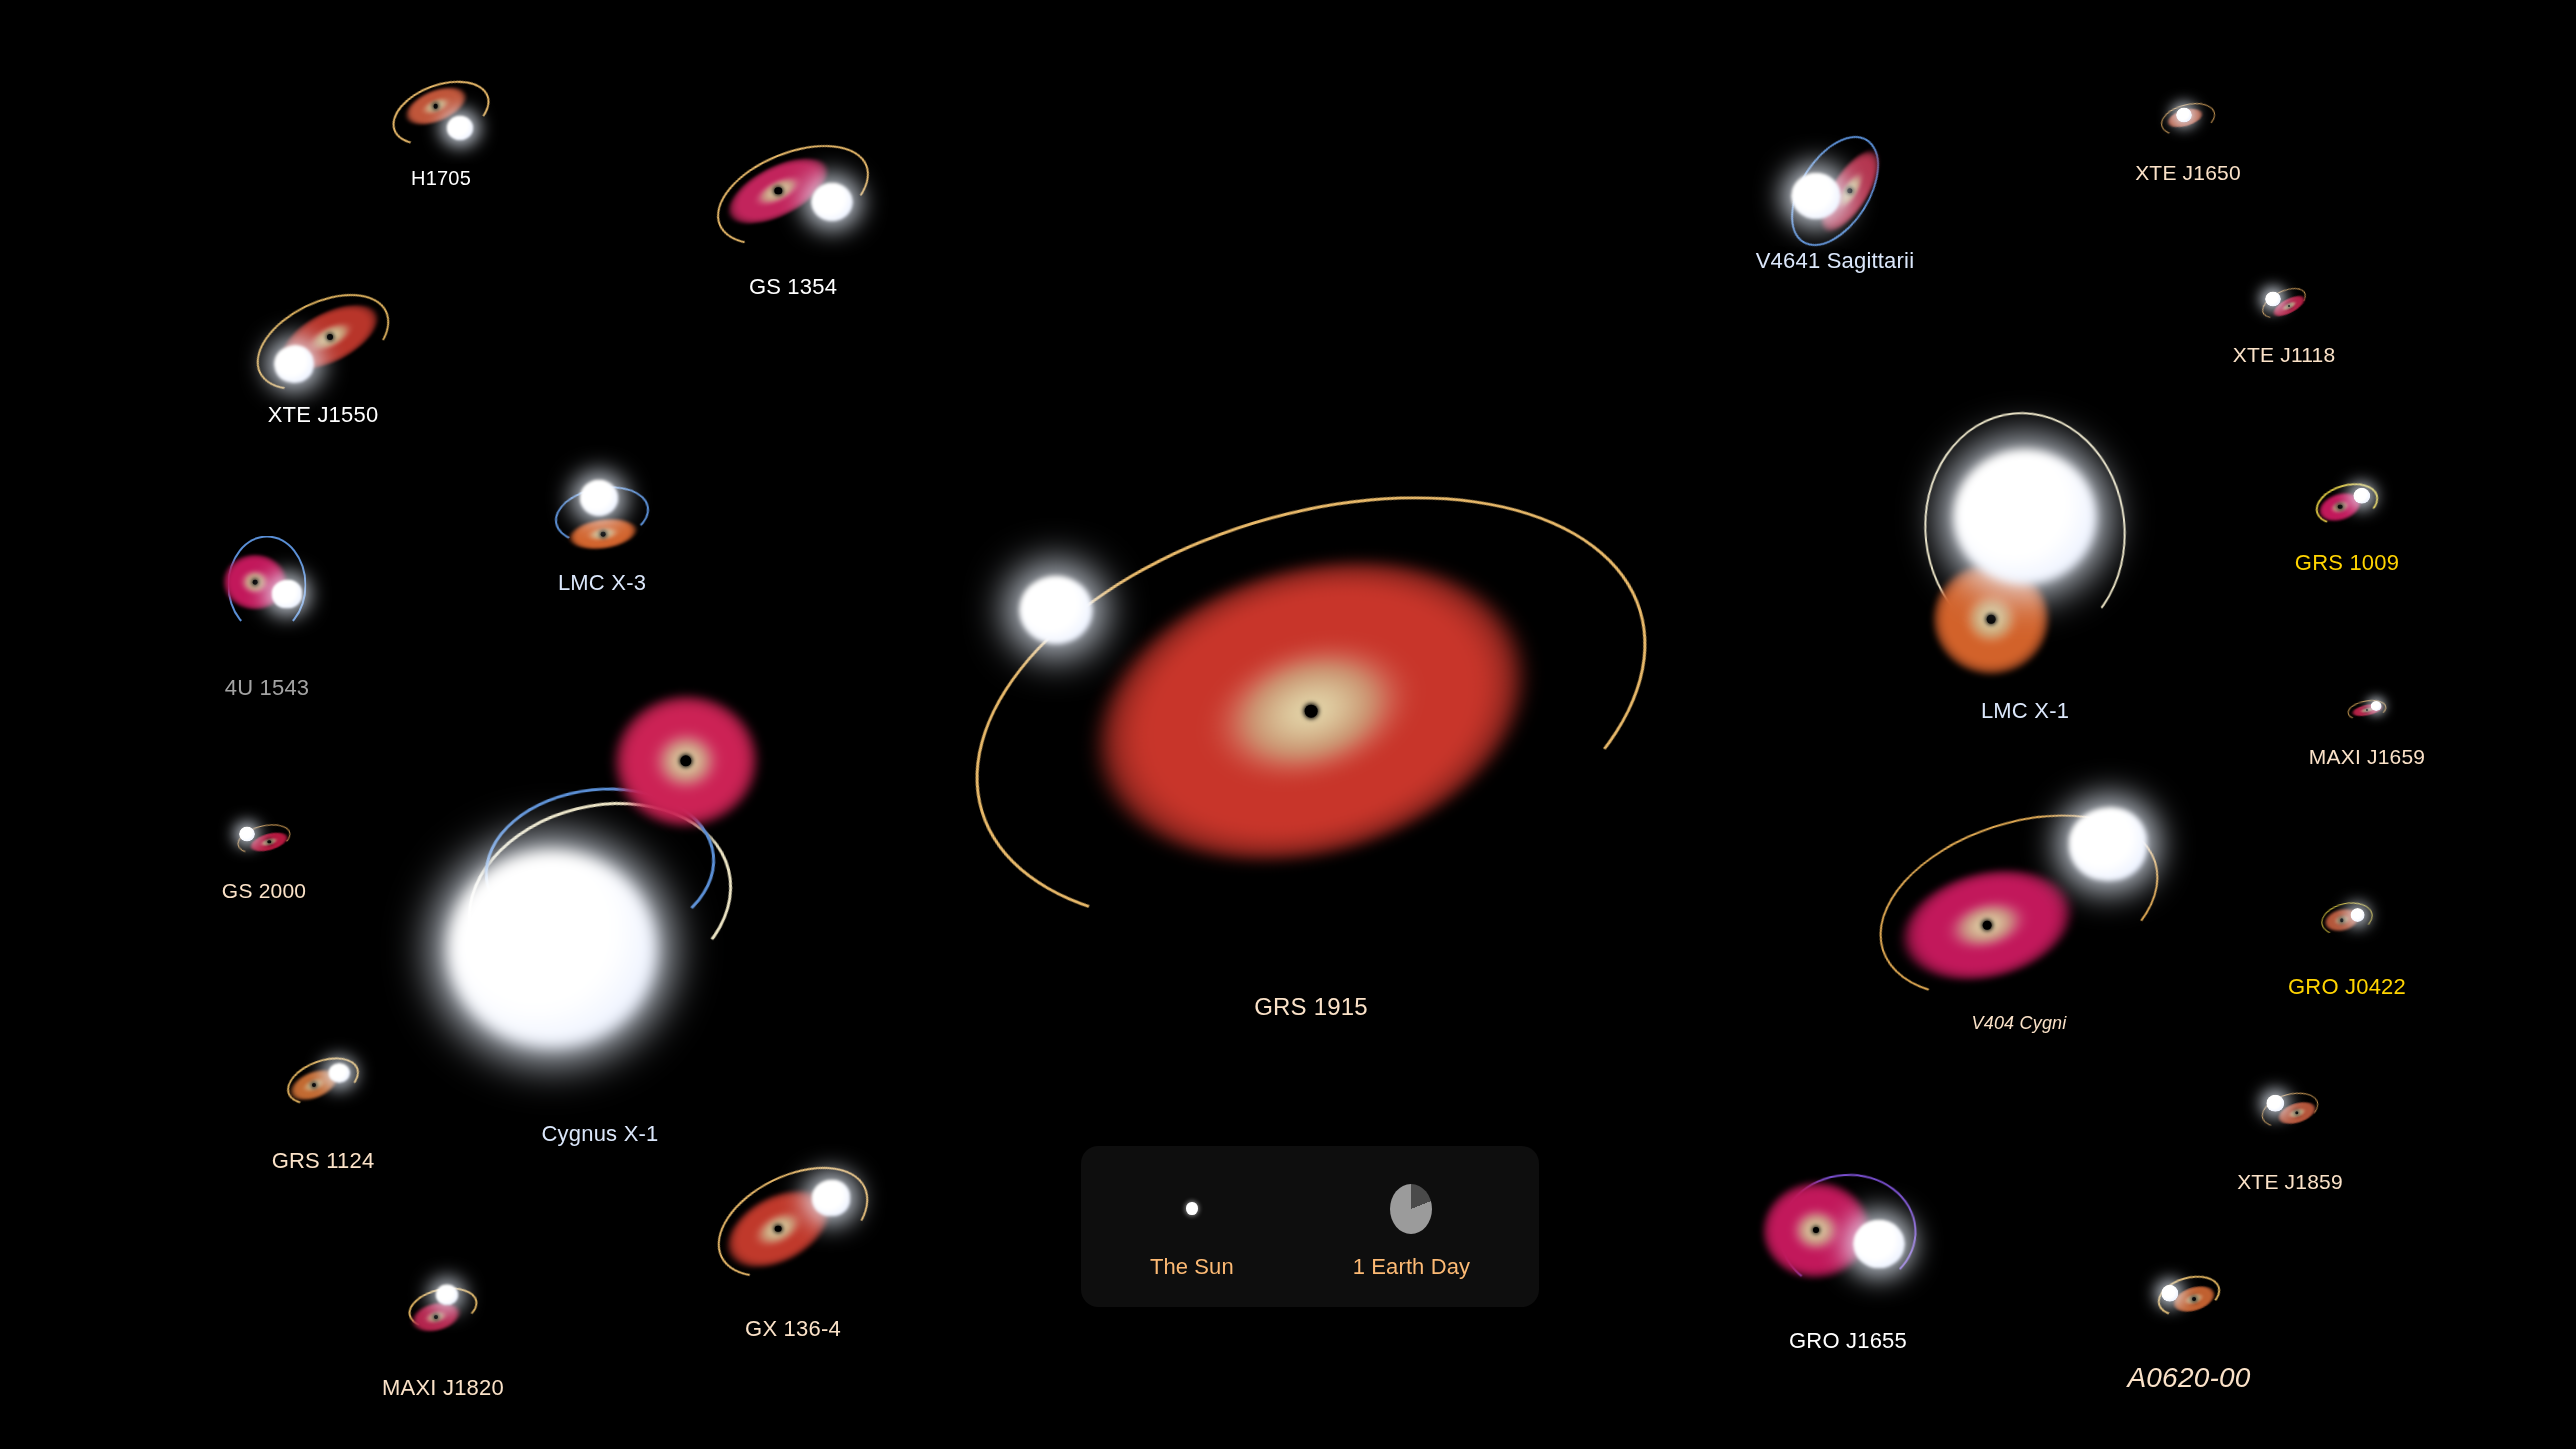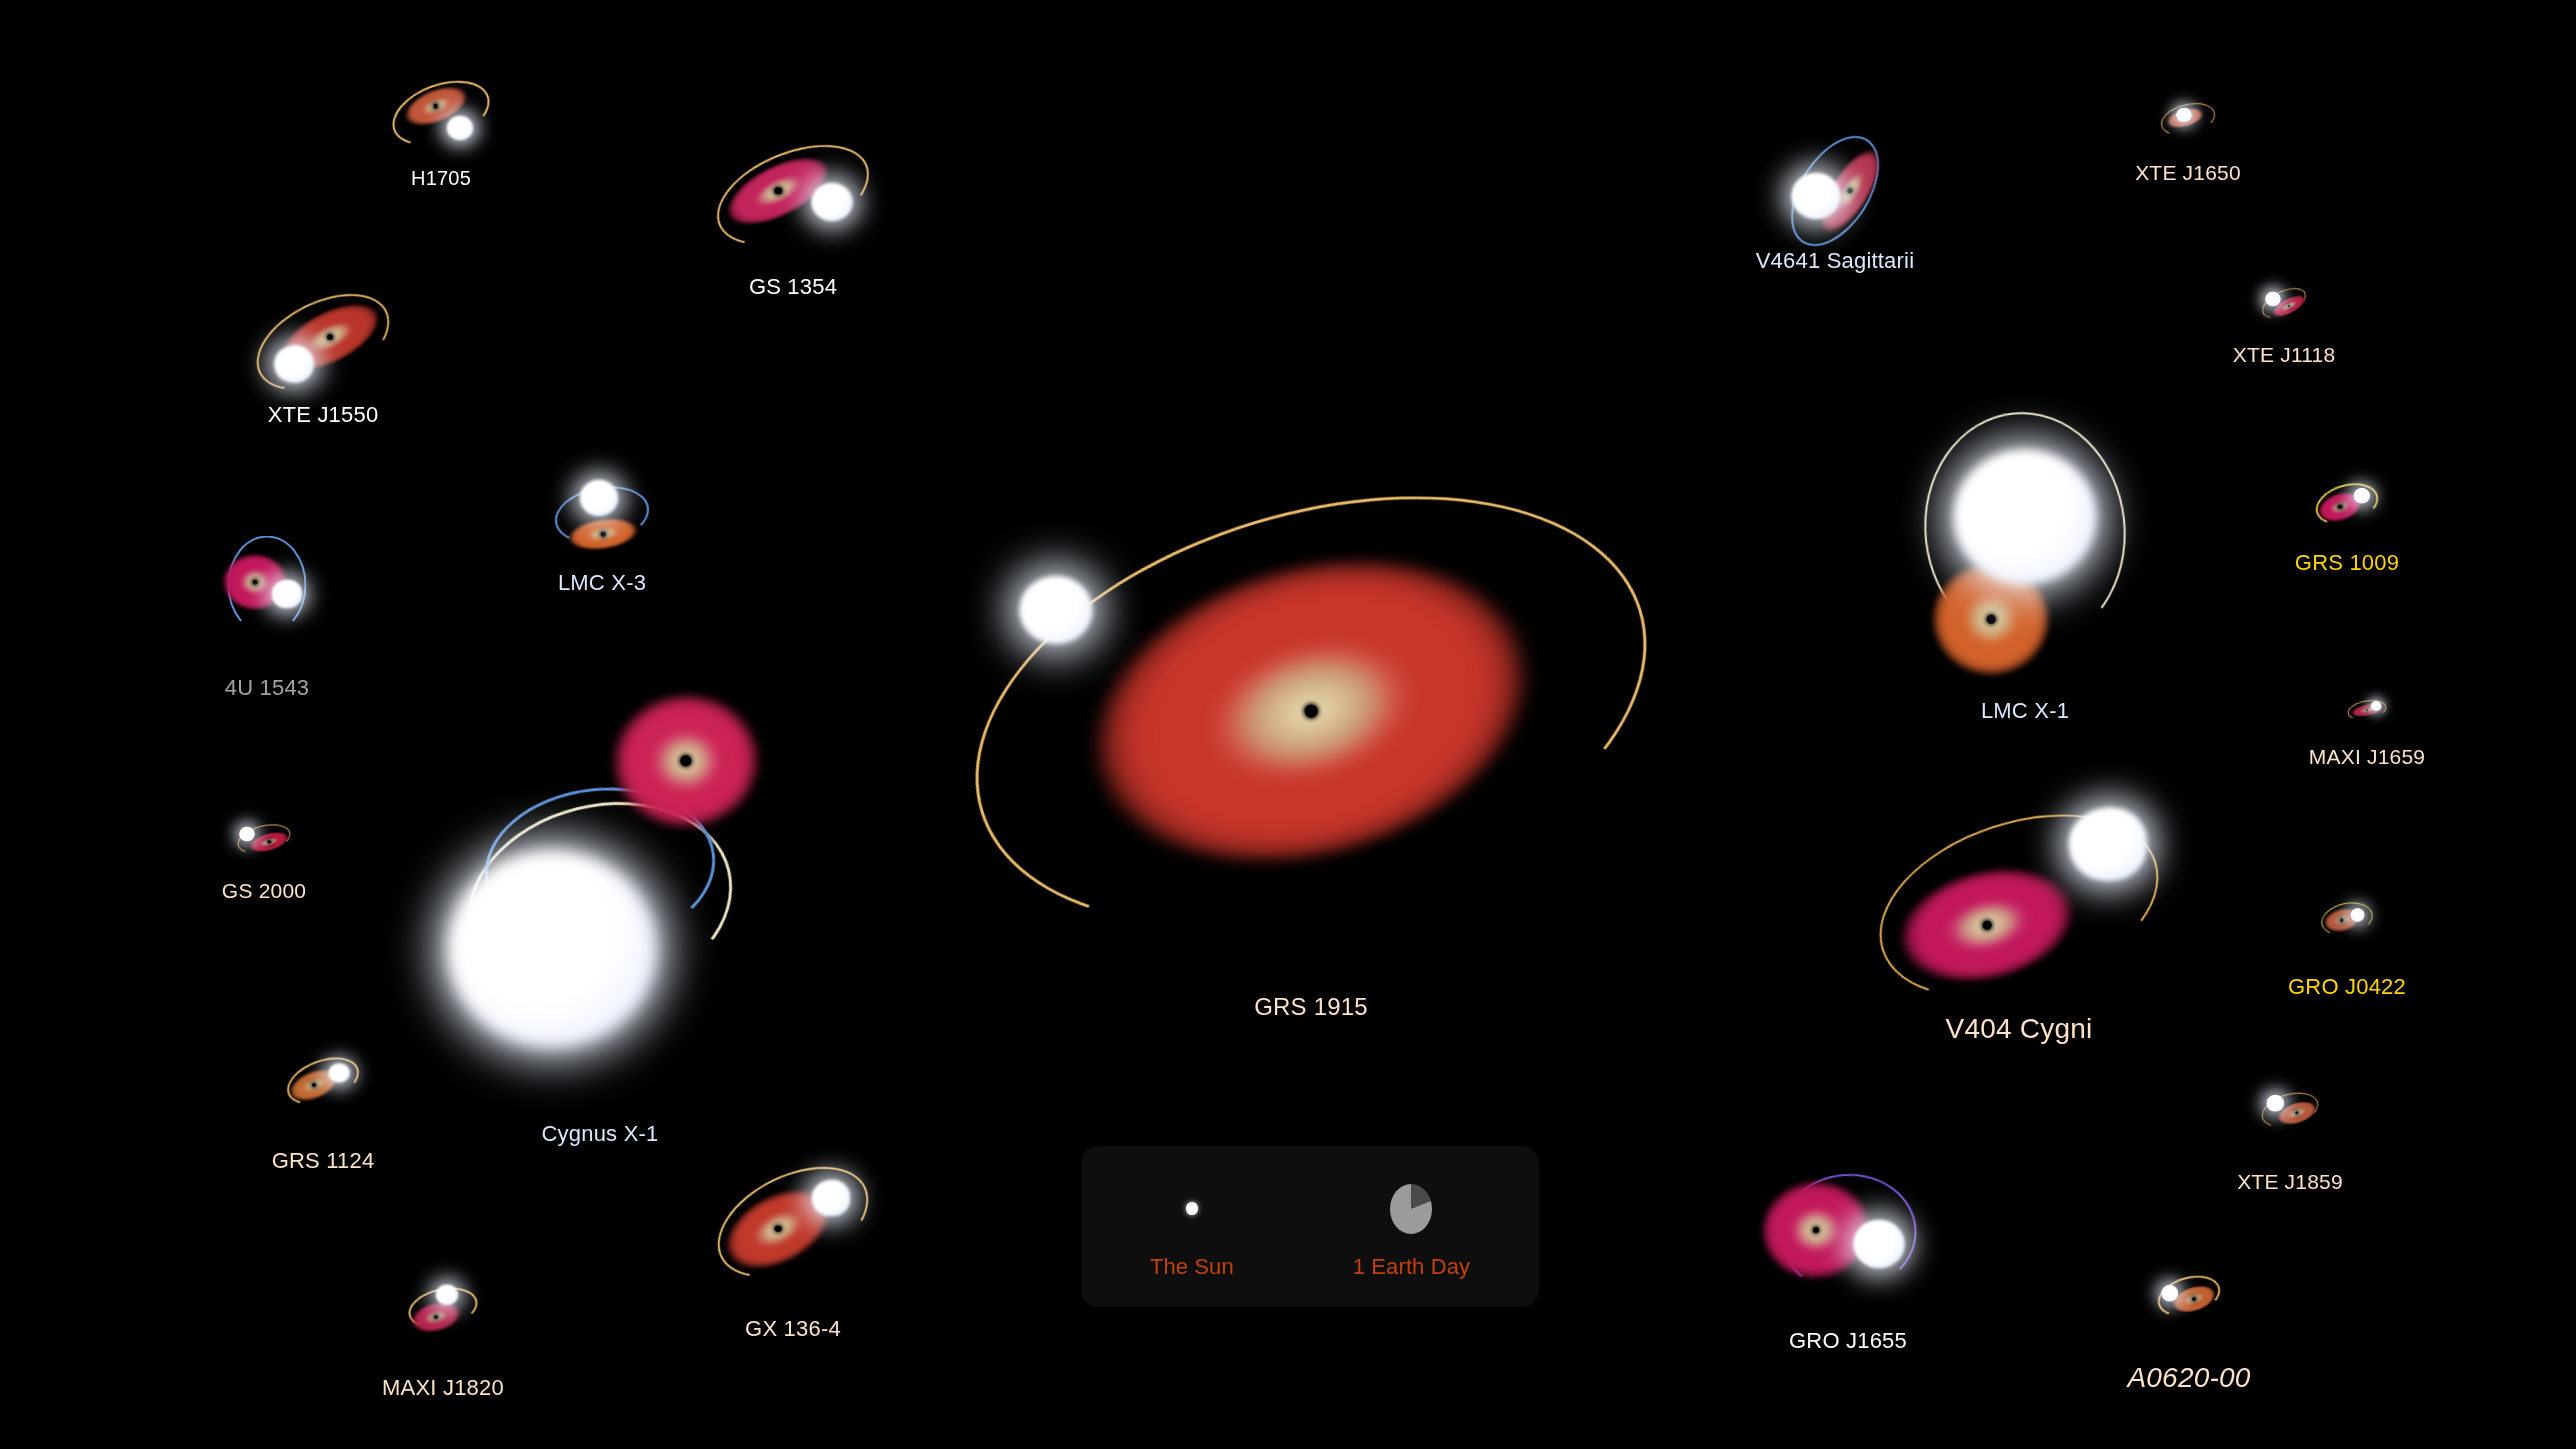--- a/index.html
+++ b/index.html
@@ -65,21 +65,21 @@
   }
 
   
   #legend{
     position:absolute; left:1081px; top:1146px; width:458px; height:161px;
     background:#0e0e0e; border-radius:17.4px;
     display:flex; align-items:center; justify-content:center; gap:119px;
   }
   .leg-item{ display:flex; flex-direction:column; align-items:center; gap:0; }
   .leg-glyph{ height:70px; display:flex; align-items:center; justify-content:center; }
-  .leg-text{ color:#c2410c; font-size:22px; margin-top:10px; letter-spacing:0.1px; }
+  .leg-text{ color:#fdba74; font-size:22px; margin-top:10px; letter-spacing:0.1px; }
   #sun-dot{
     width:11.4px; height:12.7px; border-radius:50%;
     background:#ffffff; box-shadow:0 0 4.7px 1.3px rgba(255,255,255,.45);
   }
   #day-pie{
     width:42px; height:50px; border-radius:50%;
     background:conic-gradient(from 0deg, #4a4a4a 0deg 68deg, #9b9b9b 68deg 360deg);
   }
 </style>
 </head>
@@ -234,21 +234,21 @@
       </div>
       <div class="system" style="left: 2019px; top: 906px;">
         <div class="art">
           <div class="orbit" style="width: 288px; height: 168px; --orot: -18deg; border-width: 2.7px; margin-top: 0px; border-color: rgb(224, 169, 83) rgb(224, 169, 83) transparent; filter: drop-shadow(rgba(0, 0, 0, 0.8) 0px 0px 2px);"></div>
           <div style="position: absolute; left: 50%; top: 50%; width: 0px; height: 0px; margin-left: -32px; margin-top: 19px;">
             <div class="disk" style="width: 168px; height: 168px; --rot: -14deg; --flat: 0.62; --blur: 5.4px; background: radial-gradient(circle, rgba(250, 240, 205, 0.95) 0%, rgb(194, 24, 91) 34%, rgb(194, 24, 91) 58%, rgba(60, 10, 15, 0.35) 86%, rgba(0, 0, 0, 0) 100%);"></div>
             <div class="bh" style="width: 8.7px; height: 8.7px;"></div>
           </div>
           <div class="star teardrop" style="width: 79px; height: 74px; left: calc(50% + 89px); top: calc(50% - 62px); background: radial-gradient(circle at 42% 40%, rgb(255, 255, 255) 0%, rgb(255, 255, 255) 46%, rgb(238, 243, 255) 72%, rgb(207, 221, 255) 92%, rgba(200, 220, 255, 0) 100%); box-shadow: rgba(235, 243, 255, 0.85) 0px 0px 32px 10.7px; filter: blur(2.8px);"></div>
         </div>
-        <div class="label" style="color: rgb(251, 226, 200); font-size: 28px; top: 107px;">V404 Cygni</div>
+        <div class="label" style="color: rgb(251, 226, 200); font-size: 18px; top: 107px; font-style: italic;">V404 Cygni</div>
       </div>
       <div class="system" style="left: 600px; top: 902px;">
         <div class="art">
           <div class="orbit" style="width: 268px; height: 195px; --orot: -14deg; border-width: 3.4px; margin-top: 0px; border-color: rgb(236, 228, 196) rgb(236, 228, 196) transparent; filter: drop-shadow(rgba(0, 0, 0, 0.8) 0px 0px 2px);"></div>
           <div class="orbit" style="width: 231px; height: 158px; --orot: -6deg; border-width: 3.4px; margin-top: -35px; border-color: rgb(90, 143, 214) rgb(90, 143, 214) transparent; filter: drop-shadow(rgba(0, 0, 0, 0.8) 0px 0px 2px);"></div>
           <div style="position: absolute; left: 50%; top: 50%; width: 0px; height: 0px; margin-left: 86px; margin-top: -141px;">
             <div class="disk" style="width: 141px; height: 141px; --rot: -4deg; --flat: 0.92; --blur: 5.4px; background: radial-gradient(circle, rgba(250, 240, 205, 0.95) 0%, rgb(204, 34, 85) 34%, rgb(204, 34, 85) 58%, rgba(60, 10, 15, 0.35) 86%, rgba(0, 0, 0, 0) 100%);"></div>
             <div class="bh" style="width: 11.4px; height: 11.4px;"></div>
           </div>
           <div class="star" style="width: 211px; height: 199px; left: calc(50% - 48px); top: calc(50% + 47px); background: radial-gradient(circle at 42% 40%, rgb(255, 255, 255) 0%, rgb(255, 255, 255) 46%, rgb(238, 243, 255) 72%, rgb(207, 221, 255) 92%, rgba(200, 220, 255, 0) 100%); box-shadow: rgba(235, 243, 255, 0.85) 0px 0px 42px 13.4px; filter: blur(7.4px);"></div>

